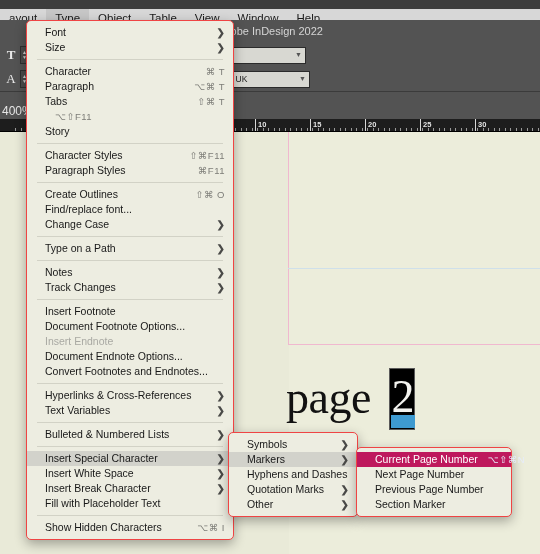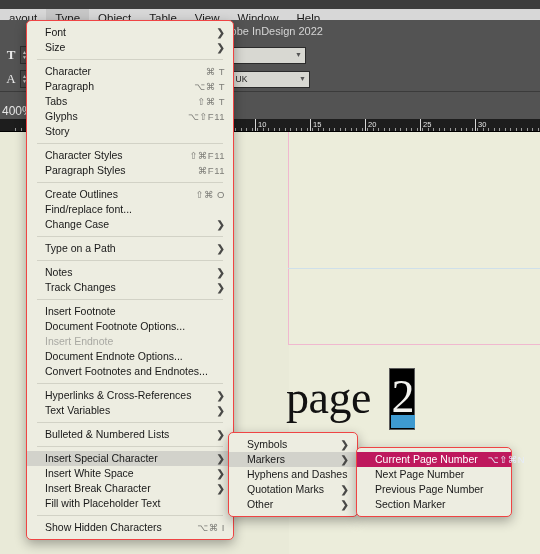--- a/index.html
+++ b/index.html
@@ -87,21 +87,21 @@
   .ital { font-family: "Liberation Serif", serif; font-style: italic; }
 
   
   .zoomreadout {
     position: absolute; left: 2px; top: 84px; font-size: 12px; color: #e6e6e6;
   }
 
   
   .ruler {
     position: absolute; top: 99px; left: 0; width: 540px; height: 13px;
-    background: #1d1d1d; border-bottom: 1px solid #000;
+    background: #1d1d1d; border-bottom: 1px solid #000; font-weight: bold;
   }
   .ruler .tick { position: absolute; bottom: 0; width: 1px; background: #888; }
   .ruler .tickmaj { height: 12px; background: #d8d8d8; }
   .ruler .tickmin { height: 3px; background: #9a9a9a; }
   .ruler .rlabel { position: absolute; top: 1px; font-size: 7.5px; color: #e4e4e4; }
   .rulcorner {
     position: absolute; top: 99px; left: 0; width: 14px; height: 13px; background: #2a2a2a;
     border-right: 1px solid #000;
   }
 
@@ -398,21 +398,20 @@
       </div>
       <div class="row">
         <span class="lbl">Paragraph</span>
         <span class="sc">⌥⌘ T</span>
       </div>
       <div class="row">
         <span class="lbl">Tabs</span>
         <span class="sc">⇧⌘ T</span>
       </div>
       <div class="row">
-        <span class="lbl">Glyphs</span>
         <span class="sc">⌥⇧F11</span>
       </div>
       <div class="row">
         <span class="lbl">Story</span>
       </div>
       <div class="sep"></div>
       <div class="row">
         <span class="lbl">Character Styles</span>
         <span class="sc">⇧⌘F11</span>
       </div>

